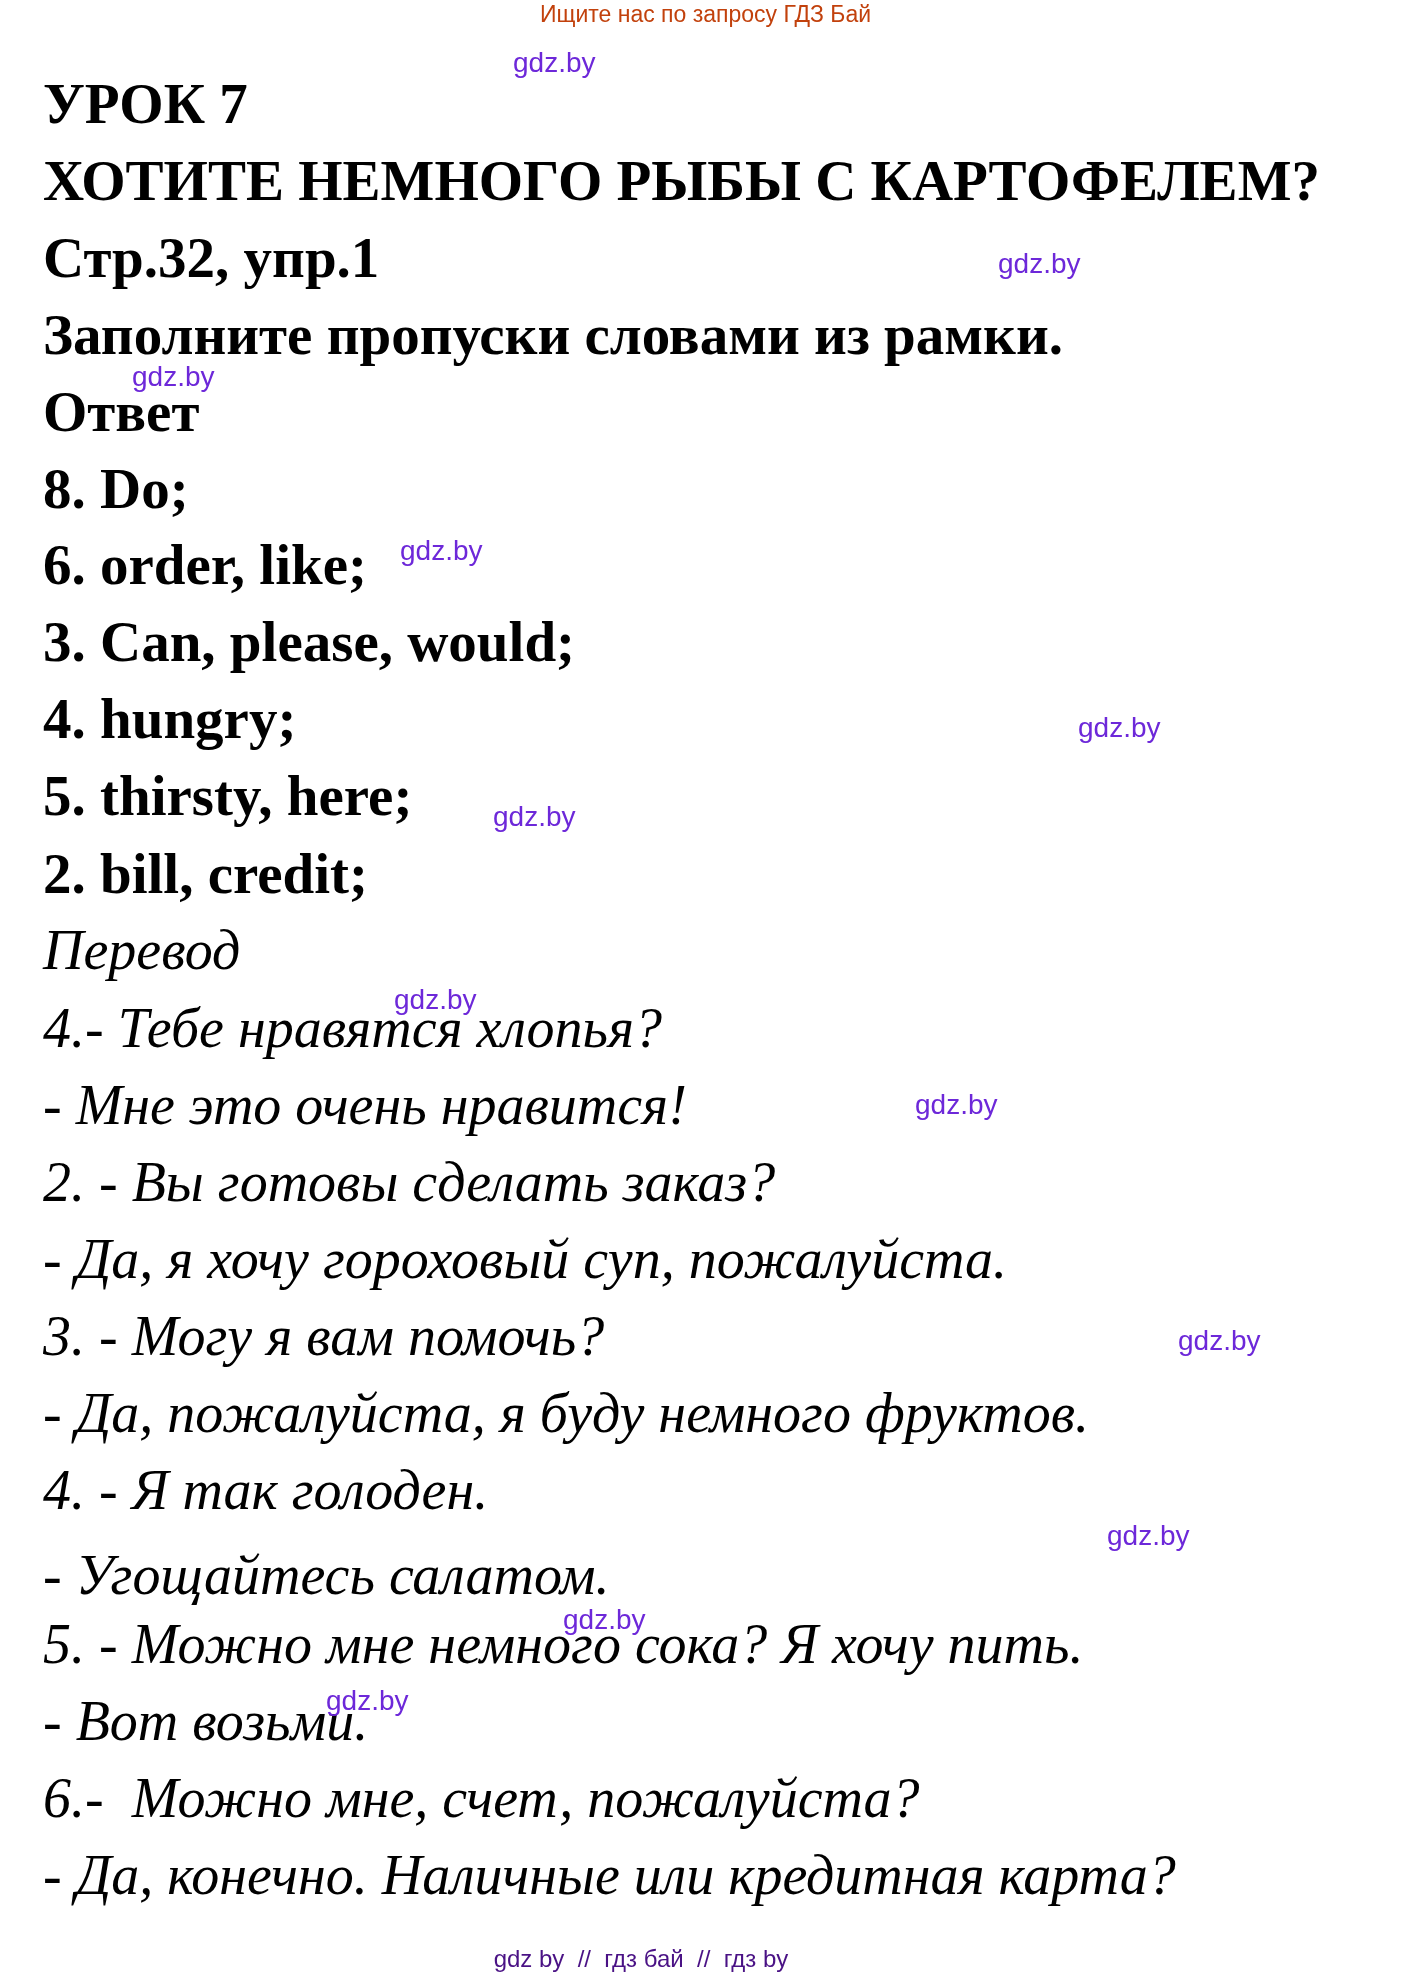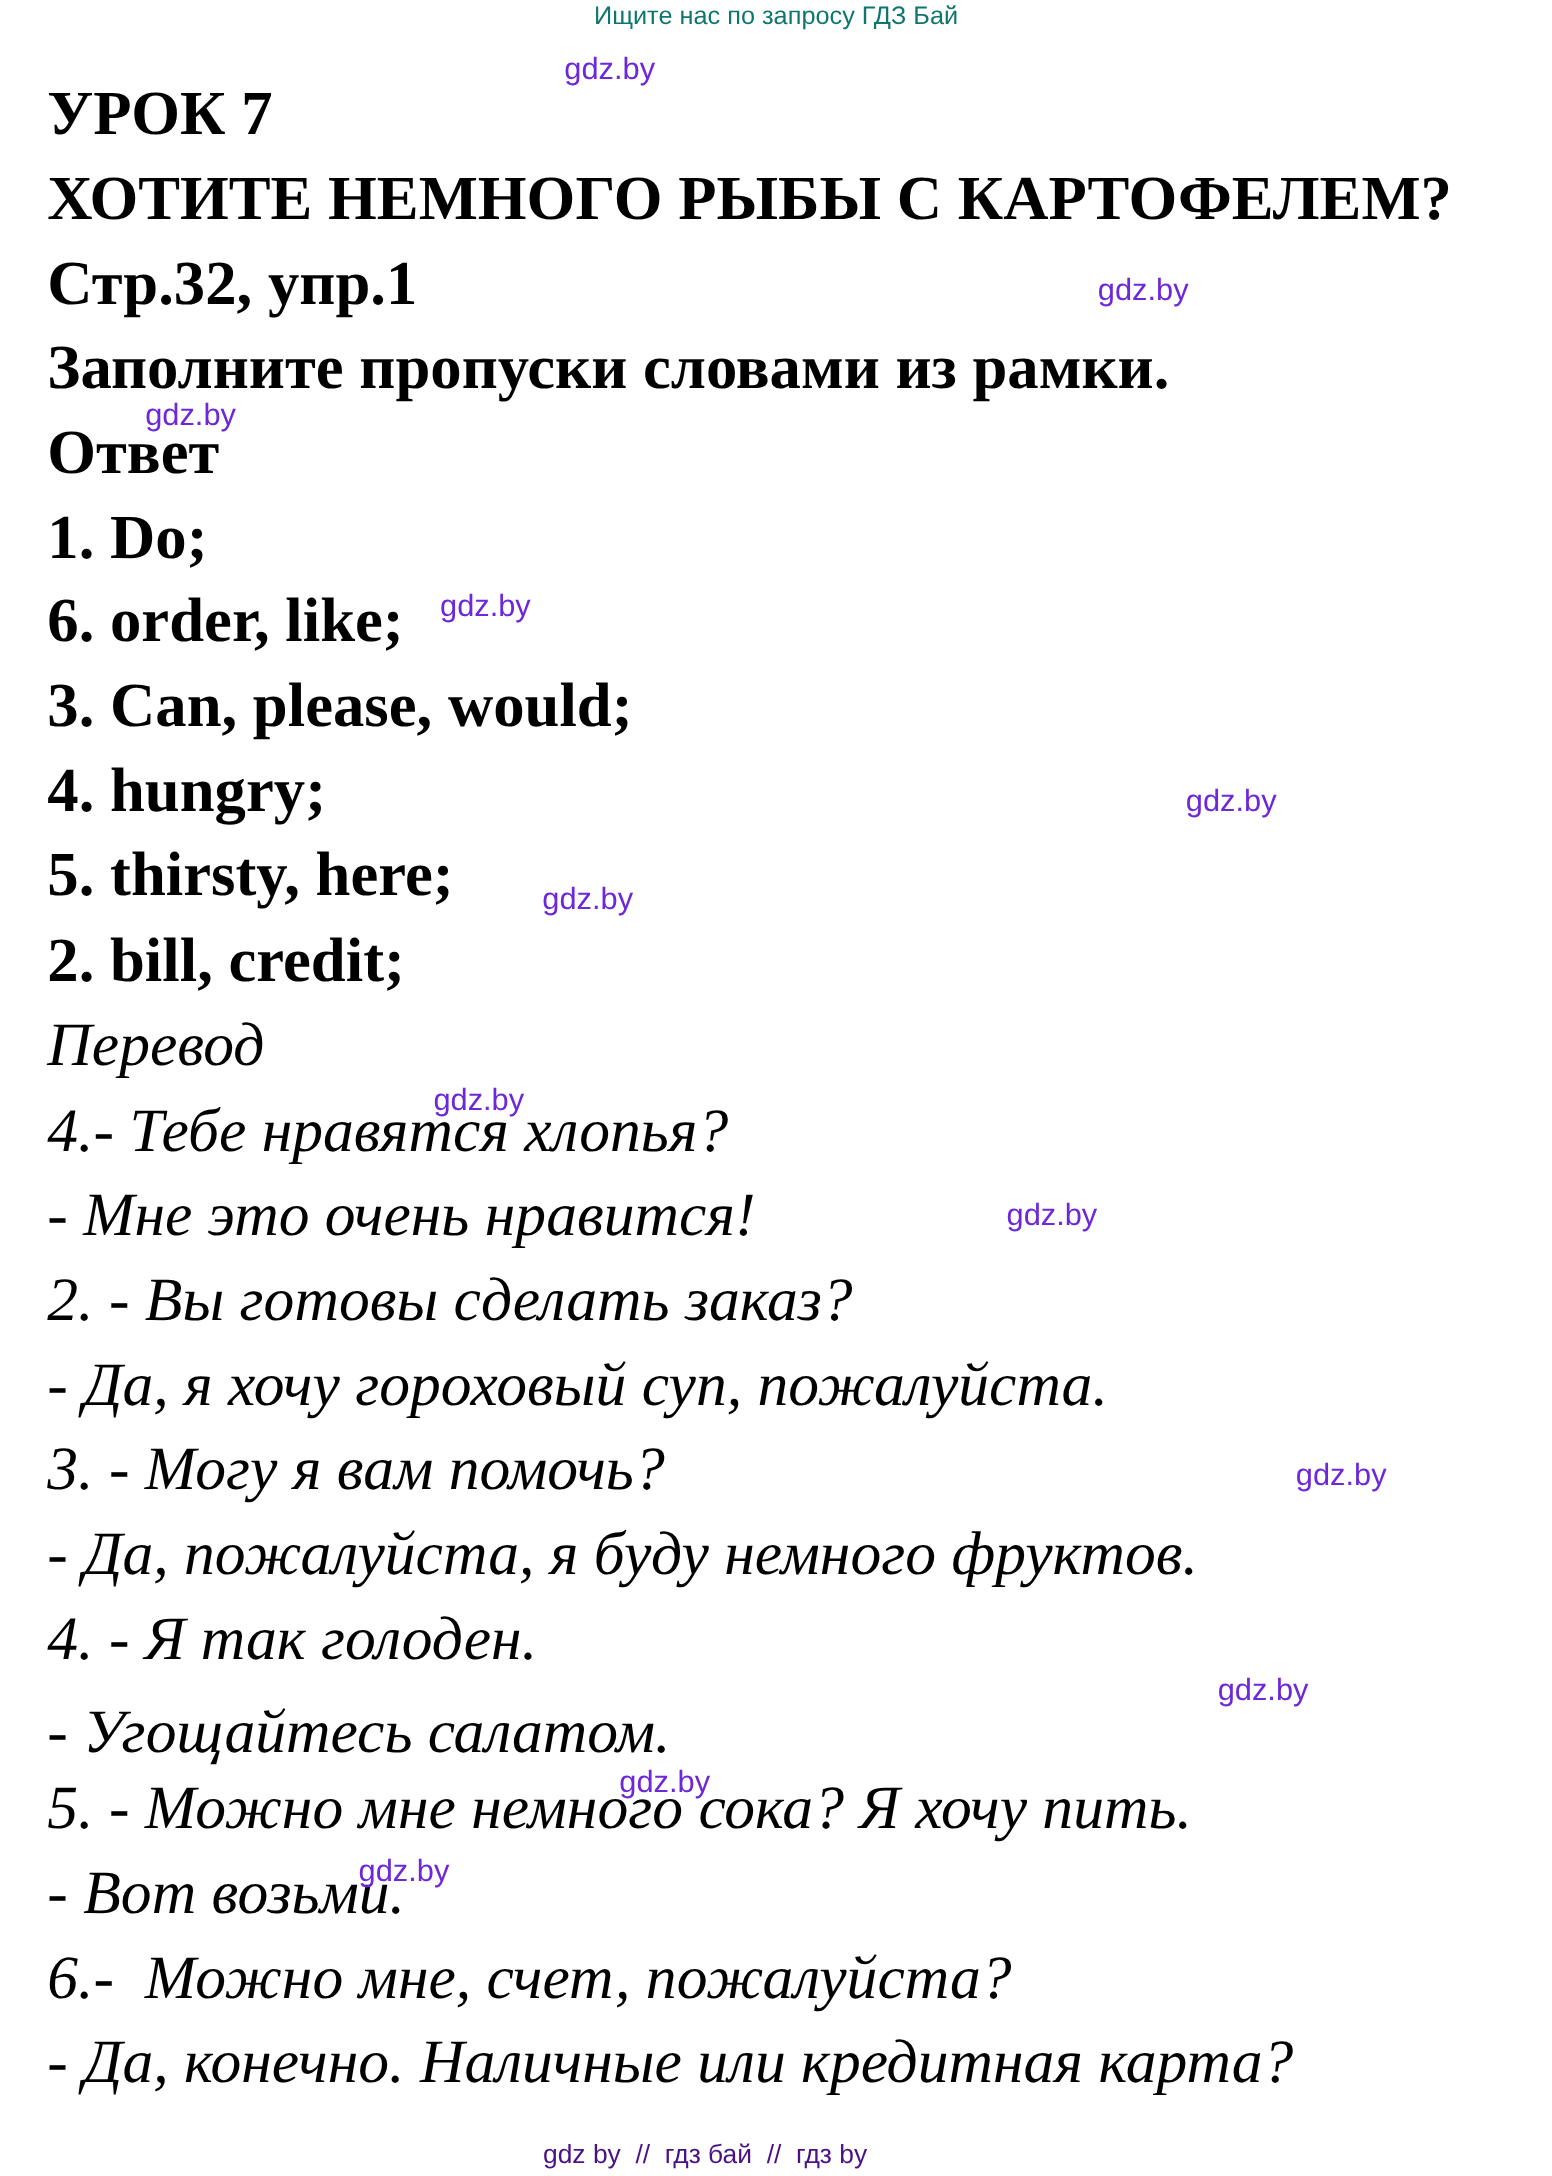--- a/index.html
+++ b/index.html
@@ -15,21 +15,21 @@
     }
     .banner {
       position: absolute;
       left: 0;
       top: 0;
       width: 1411px;
       text-align: center;
       font-family: "Liberation Sans", "DejaVu Sans", sans-serif;
       font-size: 23px;
       line-height: 28px;
-      color: #0f766e;
+      color: #c2410c;
     }
     .line {
       position: absolute;
       left: 43px;
       white-space: pre;
       font-family: "Liberation Serif", "DejaVu Serif", serif;
       color: #000000;
       line-height: 1;
     }
     .h-bold {
@@ -70,21 +70,21 @@
 
 <div class="banner">Ищите нас по запросу ГДЗ Бай</div>
 
 <div class="line h-bold" style="top:75px;">УРОК 7</div>
 <div class="line h-bold" style="top:152px;">ХОТИТЕ НЕМНОГО РЫБЫ С КАРТОФЕЛЕМ?</div>
 <div class="line h-bold" style="top:229px;">Стр.32, упр.1</div>
 <div class="line h-bold" style="top:306px;">Заполните пропуски словами из рамки.</div>
 <div class="line h-bold" style="top:383px;">Ответ</div>
 
 <div>
-  <div class="line ans" style="top:460px;">1. Do;</div>
+  <div class="line ans" style="top:460px;">8. Do;</div>
   <div class="line ans" style="top:536px;">6. order, like;</div>
   <div class="line ans" style="top:613px;">3. Can, please, would;</div>
   <div class="line ans" style="top:690px;">4. hungry;</div>
   <div class="line ans" style="top:767px;">5. thirsty, here;</div>
   <div class="line ans" style="top:845px;">2. bill, credit;</div>
 </div>
 
 <div class="line tr" style="top:922px;">Перевод</div>
 <div>
   <div class="line tr" style="top:1000px;">4.- Тебе нравятся хлопья?</div>

